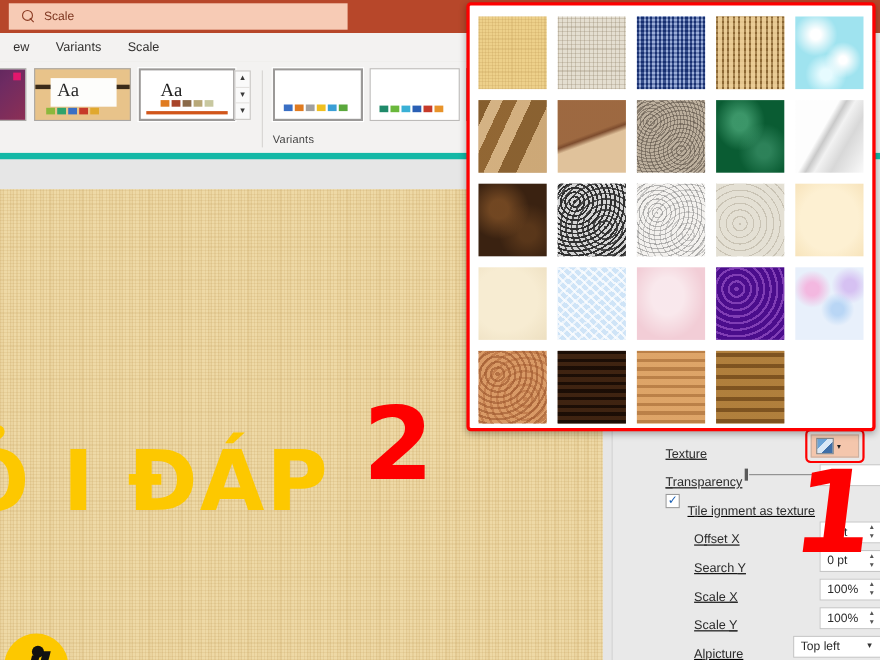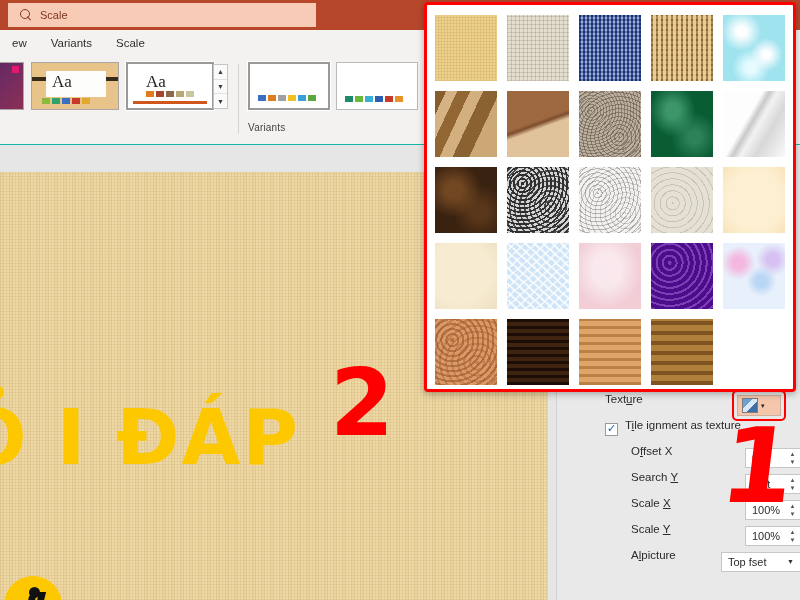--- a/index.html
+++ b/index.html
@@ -37,21 +37,21 @@
     background: #f3f2f1; display: flex; align-items: center;
     padding-left: 0px; gap: 0px;
   }
   .menuitem {
     font-size: 11.5px; color: #32302f; padding: 3px 12px; cursor: default;
   }
 
   
   .ribbon {
     position: absolute; left: 0; top: 56px; width: 800px; height: 89px;
-    background: #f3f2f1; border-bottom: 1px solid #14b8a6; padding-left: 24px;
+    background: #f3f2f1; border-bottom: 6px solid #14b8a6; padding-left: 24px;
   }
   .themes-group {
     position: absolute; left: -64px; top: 6px; display: flex; align-items: center; gap: 7px;
   }
   .thumb {
     width: 88px; height: 48px; background: #fff; border: 1px solid #a9a7a5;
     position: relative; overflow: hidden;
   }
   .thumb.sel { border: 2px solid #9b9998; outline: 1px solid #fff; }
   .thumb .aa {
@@ -144,21 +144,21 @@
     color: #fe0000; line-height: 1;
   }
 
   
   .panel {
     position: absolute; left: 556px; top: 145px; width: 244px; bottom: 0;
     background: #e9e9e9; border-left: 1px solid #d2d2d2;
   }
   .panel-inner { position: absolute; left: 0; right: 0; top: 248px; }
   .prow {
-    display: flex; align-items: flex-start; height: 26px; padding-left: 48px; position: relative;
+    display: flex; align-items: flex-end; height: 26px; padding-left: 48px; position: relative; text-decoration: underline;
   }
   .plabel { font-size: 11.5px; color: #2b2b2b; white-space: nowrap; }
   .plabel u { text-decoration: underline; }
   .prow.indent { padding-left: 74px; }
 
   .texbtn {
     position: absolute; left: 180px; top: 2px; width: 44px; height: 21px;
     background: #f4c6ac; border: 1px solid #cbb0a0; display: flex; align-items: center;
     gap: 3px; padding-left: 4px;
   }
@@ -326,20 +326,28 @@
 
       <div class="prow">
         <span class="plabel"><span>Text</span><u>u</u><span>re</span></span>
         <div class="texbtn">
           <span class="ico"></span>
           <span class="caret">▾</span>
         </div>
         <div class="annot-box-1"></div>
       </div>
 
+      <div class="prow">
+        <span class="plabel"><u>T</u><span>ransparency</span></span>
+        <div class="slider">
+          <div class="track"></div>
+          <div class="knob"></div>
+        </div>
+        <div class="field" style="left:188px; top:3px; width:56px;">0%</div>
+      </div>
 
       <div class="prow">
         <span class="cbox"></span>
         <span class="plabel" style="margin-left:20px"><span>T</span><u>i</u><span>le ignment as texture</span></span>
       </div>
 
       <div class="prow indent">
         <span class="plabel"><span>O</span><u>f</u><span>fset X</span></span>
         <div class="field" style="left:188px; top:3px; width:56px;">
           <span>0 pt</span>
@@ -379,21 +387,21 @@
           <span class="spin">
               <i>▲</i>
               <i>▼</i>
             </span>
         </div>
       </div>
 
       <div class="prow indent">
         <span class="plabel"><span>A</span><u>l</u><span>picture</span></span>
         <div class="field" style="left:164px; top:3px; width:80px;">
-          <span>Top fset</span>
+          <span>Top left</span>
           <span class="drop-caret">▼</span>
         </div>
       </div>
 
     </div>
   </div>
 
   <div class="annot-1">1</div>
 
   <div class="gallery">

